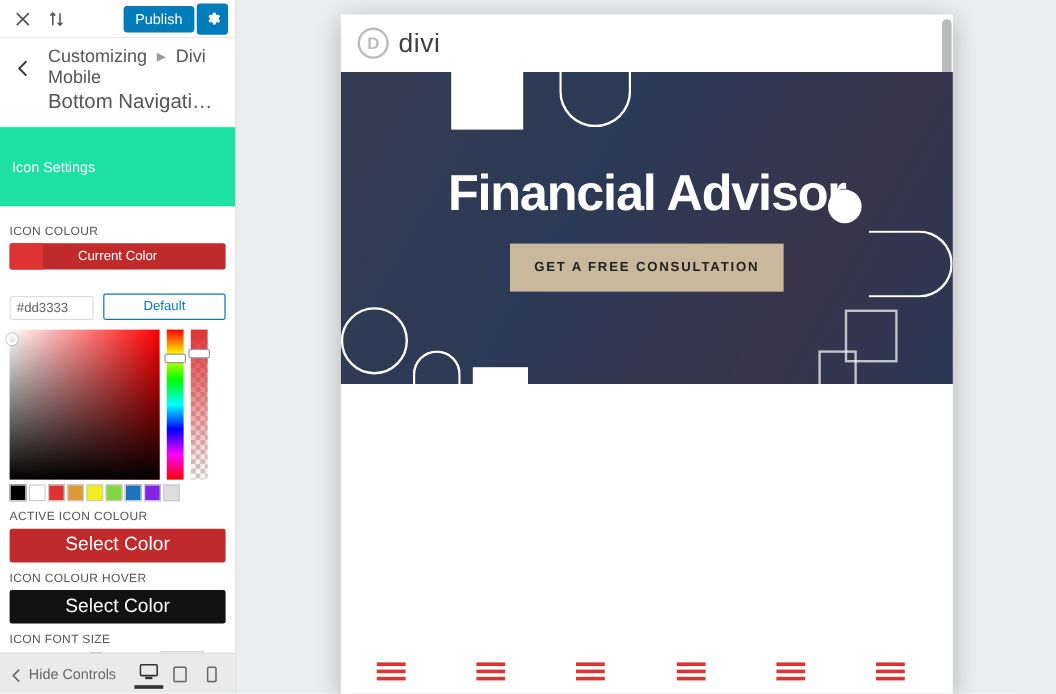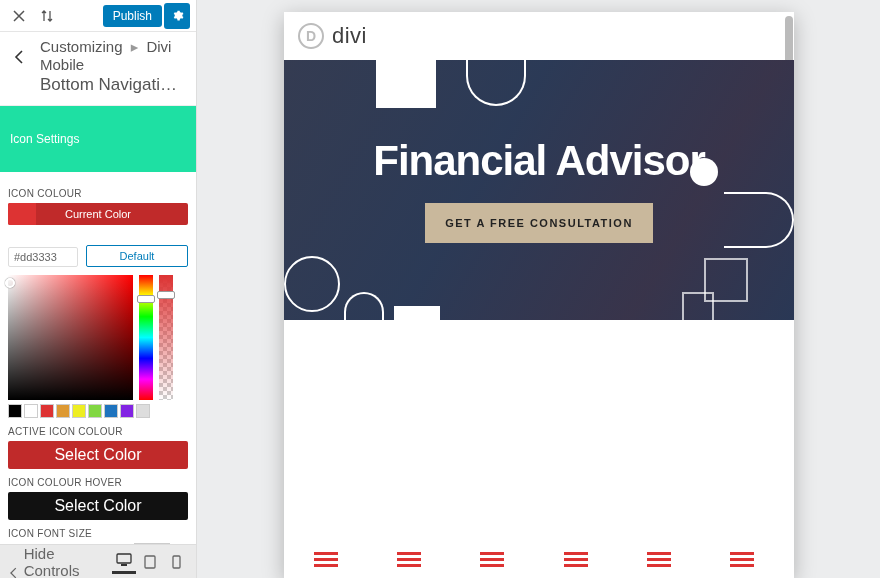--- a/index.html
+++ b/index.html
@@ -48,21 +48,21 @@
 .bar-red { background: #c02a2a; }
 .bar-black { background: #111; }
 
 .slider-row { display: flex; align-items: center; gap: 6px; margin-top: 4px; }
 .slider-track { flex: 1; height: 4px; background: #ddd; position: relative; border-radius: 2px; cursor: pointer; }
 .slider-thumb { position: absolute; width: 12px; height: 18px; background: #fff; border: 1px solid #aaa; top: -7px; left: 55%; border-radius: 2px; }
 .num-input { width: 36px; font-size: 11px; padding: 3px; border: 1px solid #ccc; text-align: right; }
 .unit { font-size: 11px; color: #888; }
 
 .panel-footer { height: 34px; border-top: 1px solid #ddd; background: #eaeaea; display: flex; align-items: center; justify-content: space-between; padding: 0 8px; }
-.hide-controls { font-size: 15px; color: #666; cursor: pointer; display: flex; align-items: flex-end; gap: 4px; }
+.hide-controls { font-size: 12px; color: #666; cursor: pointer; display: flex; align-items: flex-end; gap: 4px; }
 .device-btns { display: flex; gap: 2px; }
 .dev-btn { width: 24px; height: 24px; display: flex; align-items: center; justify-content: center; color: #666; cursor: pointer; }
 .dev-btn.active { border-bottom: 3px solid #333; color: #111; }
 
 
 .preview-wrap { position: absolute; left: 198px; top: 0; right: 0; bottom: 0; display: flex; align-items: flex-start; justify-content: center; padding-top: 12px; }
 .phone { width: 510px; height: 566px; background: #fff; box-shadow: 0 5px 20px rgba(0,0,0,0.25); display: flex; flex-direction: column; overflow: hidden; position: relative; }
 .phone-scroll { position:absolute; right:0; top:4px; bottom:4px; width:10px; }
 .phone-scroll .thumb { position:absolute; top:0; width:8px; right:1px; height:90px; background:#bbb; border-radius:4px;}
 .phone-header { height: 48px; display: flex; align-items: center; padding: 0 14px; gap: 8px; }

